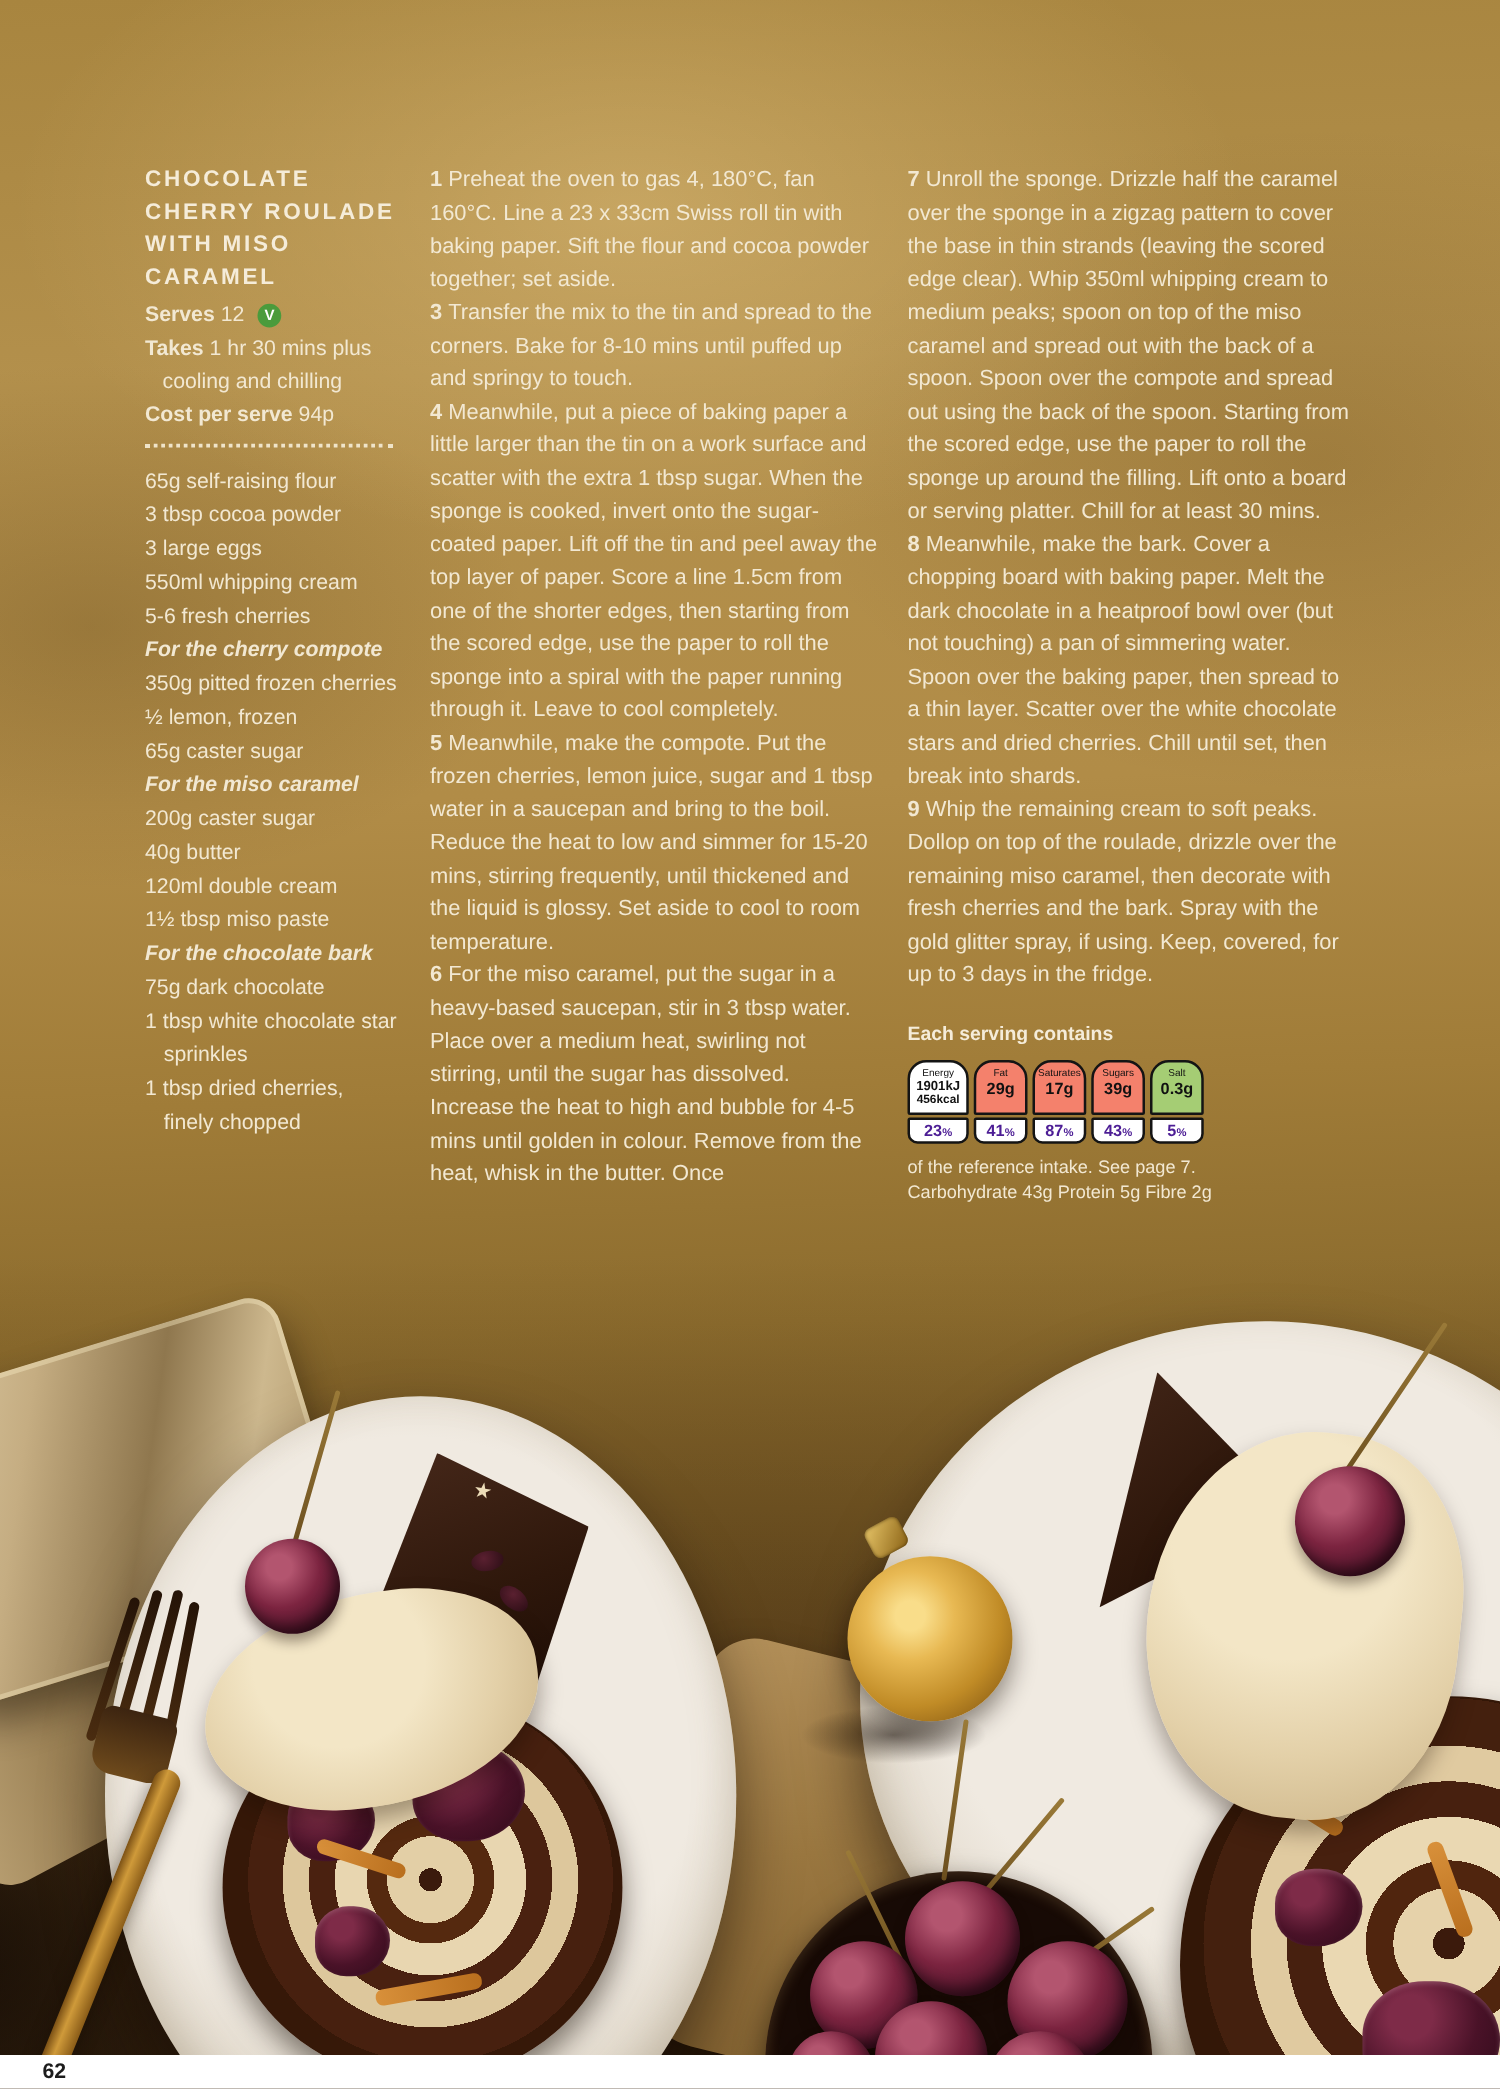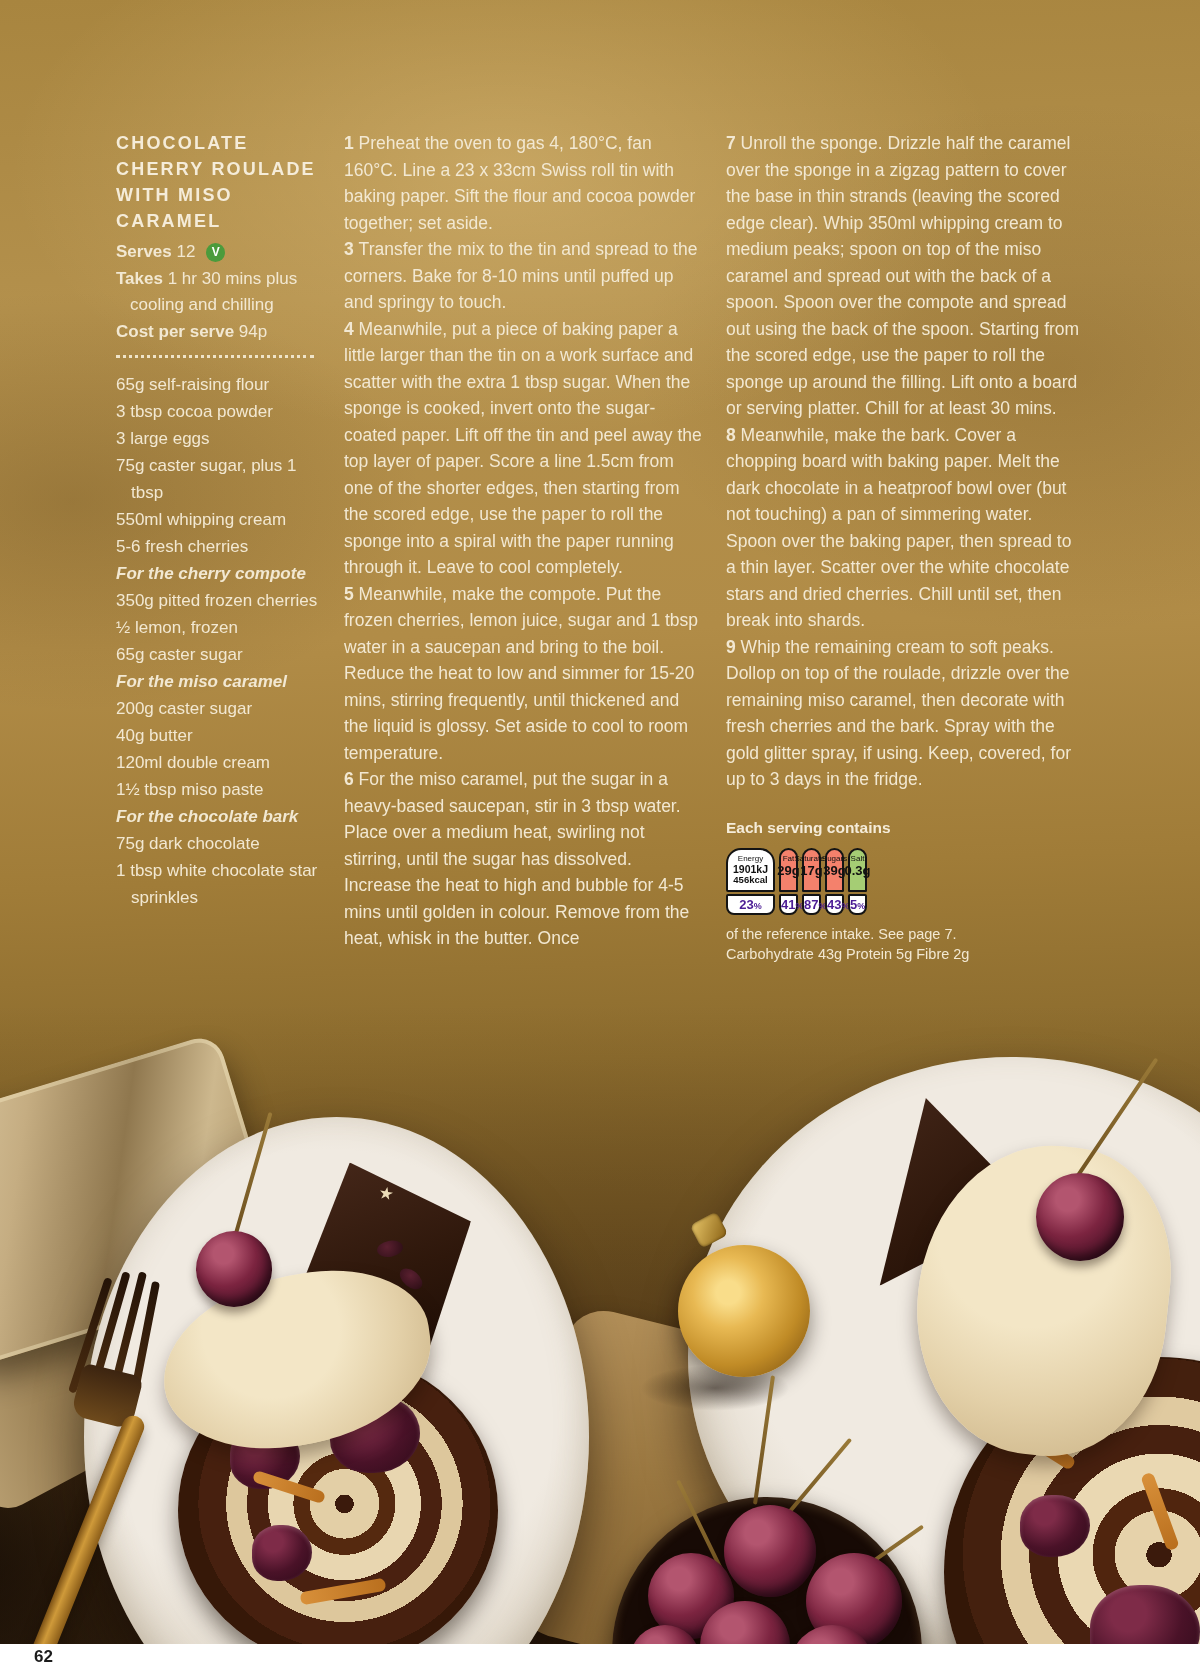--- a/index.html
+++ b/index.html
@@ -124,21 +124,21 @@
 
   ul.ingredients { list-style:none; }
   ul.ingredients li { padding-left:15px; text-indent:-15px; line-height:27px; }
   ul.ingredients li.hdr { font-weight:700; font-style:italic; }
 
   .method p { margin:0; }
   .method b { font-weight:700; }
 
   .nutri-head { font-weight:700; font-size:15.5px; margin-top:22px; margin-bottom:7px; color:#f5ecd9; }
   .badges { display:flex; gap:4px; align-items:flex-end; }
-  .badge { width:19px; display:flex; flex-direction:column; font-family:"Liberation Sans",sans-serif; }
+  .badge { width:43px; display:flex; flex-direction:column; font-family:"Liberation Sans",sans-serif; }
   .badge.wide { width:49px; }
   .b-top { border:2px solid #141414; border-radius:15px 15px 2px 2px; height:44px;
     display:flex; flex-direction:column; align-items:center; justify-content:flex-start; padding-top:4px; }
   .b-label { font-size:8px; color:#111; line-height:9px; }
   .b-value { font-size:13px; font-weight:700; color:#111; line-height:15px; }
   .b-value2 { font-size:9.5px; font-weight:700; color:#111; line-height:10px; }
   .badge.wide .b-value { font-size:10.5px; line-height:12px; }
   .b-pct { margin-top:2px; border:2px solid #141414; border-radius:2px 2px 8px 8px; background:#fff;
     text-align:center; font-size:13px; font-weight:700; color:#4c1d95; line-height:17px; height:21px; }
   .b-pct .sign { font-size:9px; }
@@ -233,35 +233,35 @@
       </div>
       <div class="meta-row">
         <b>Cost per serve</b>
         <span>94p</span>
       </div>
       <div class="divider"></div>
       <ul class="ingredients" id="ingredients-list">
           <li>65g self-raising flour</li>
           <li>3 tbsp cocoa powder</li>
           <li>3 large eggs</li>
-          <li>75g caster sugar, plus 1 tbsp</li>
           <li>550ml whipping cream</li>
           <li>5-6 fresh cherries</li>
           <li class="hdr">For the cherry compote</li>
           <li>350g pitted frozen cherries</li>
           <li>½ lemon, frozen</li>
           <li>65g caster sugar</li>
           <li class="hdr">For the miso caramel</li>
           <li>200g caster sugar</li>
           <li>40g butter</li>
           <li>120ml double cream</li>
           <li>1½ tbsp miso paste</li>
           <li class="hdr">For the chocolate bark</li>
           <li>75g dark chocolate</li>
           <li>1 tbsp white chocolate star sprinkles</li>
+          <li>1 tbsp dried cherries, finely chopped</li>
         </ul>
     </div>
 
     <div class="col col-mid method" id="method-col1">
         <p><b>1 </b>Preheat the oven to gas 4, 180°C, fan 160°C. Line a 23 x 33cm Swiss roll tin with baking paper. Sift the flour and cocoa powder together; set aside.</p>
         <p><b>3 </b>Transfer the mix to the tin and spread to the corners. Bake for 8-10 mins until puffed up and springy to touch.</p>
         <p><b>4 </b>Meanwhile, put a piece of baking paper a little larger than the tin on a work surface and scatter with the extra 1 tbsp sugar. When the sponge is cooked, invert onto the sugar-coated paper. Lift off the tin and peel away the top layer of paper. Score a line 1.5cm from one of the shorter edges, then starting from the scored edge, use the paper to roll the sponge into a spiral with the paper running through it. Leave to cool completely.</p>
         <p><b>5 </b>Meanwhile, make the compote. Put the frozen cherries, lemon juice, sugar and 1 tbsp water in a saucepan and bring to the boil. Reduce the heat to low and simmer for 15-20 mins, stirring frequently, until thickened and the liquid is glossy. Set aside to cool to room temperature.</p>
         <p><b>6 </b>For the miso caramel, put the sugar in a heavy-based saucepan, stir in 3 tbsp water. Place over a medium heat, swirling not stirring, until the sugar has dissolved. Increase the heat to high and bubble for 4-5 mins until golden in colour. Remove from the heat, whisk in the butter. Once</p>
       </div>

